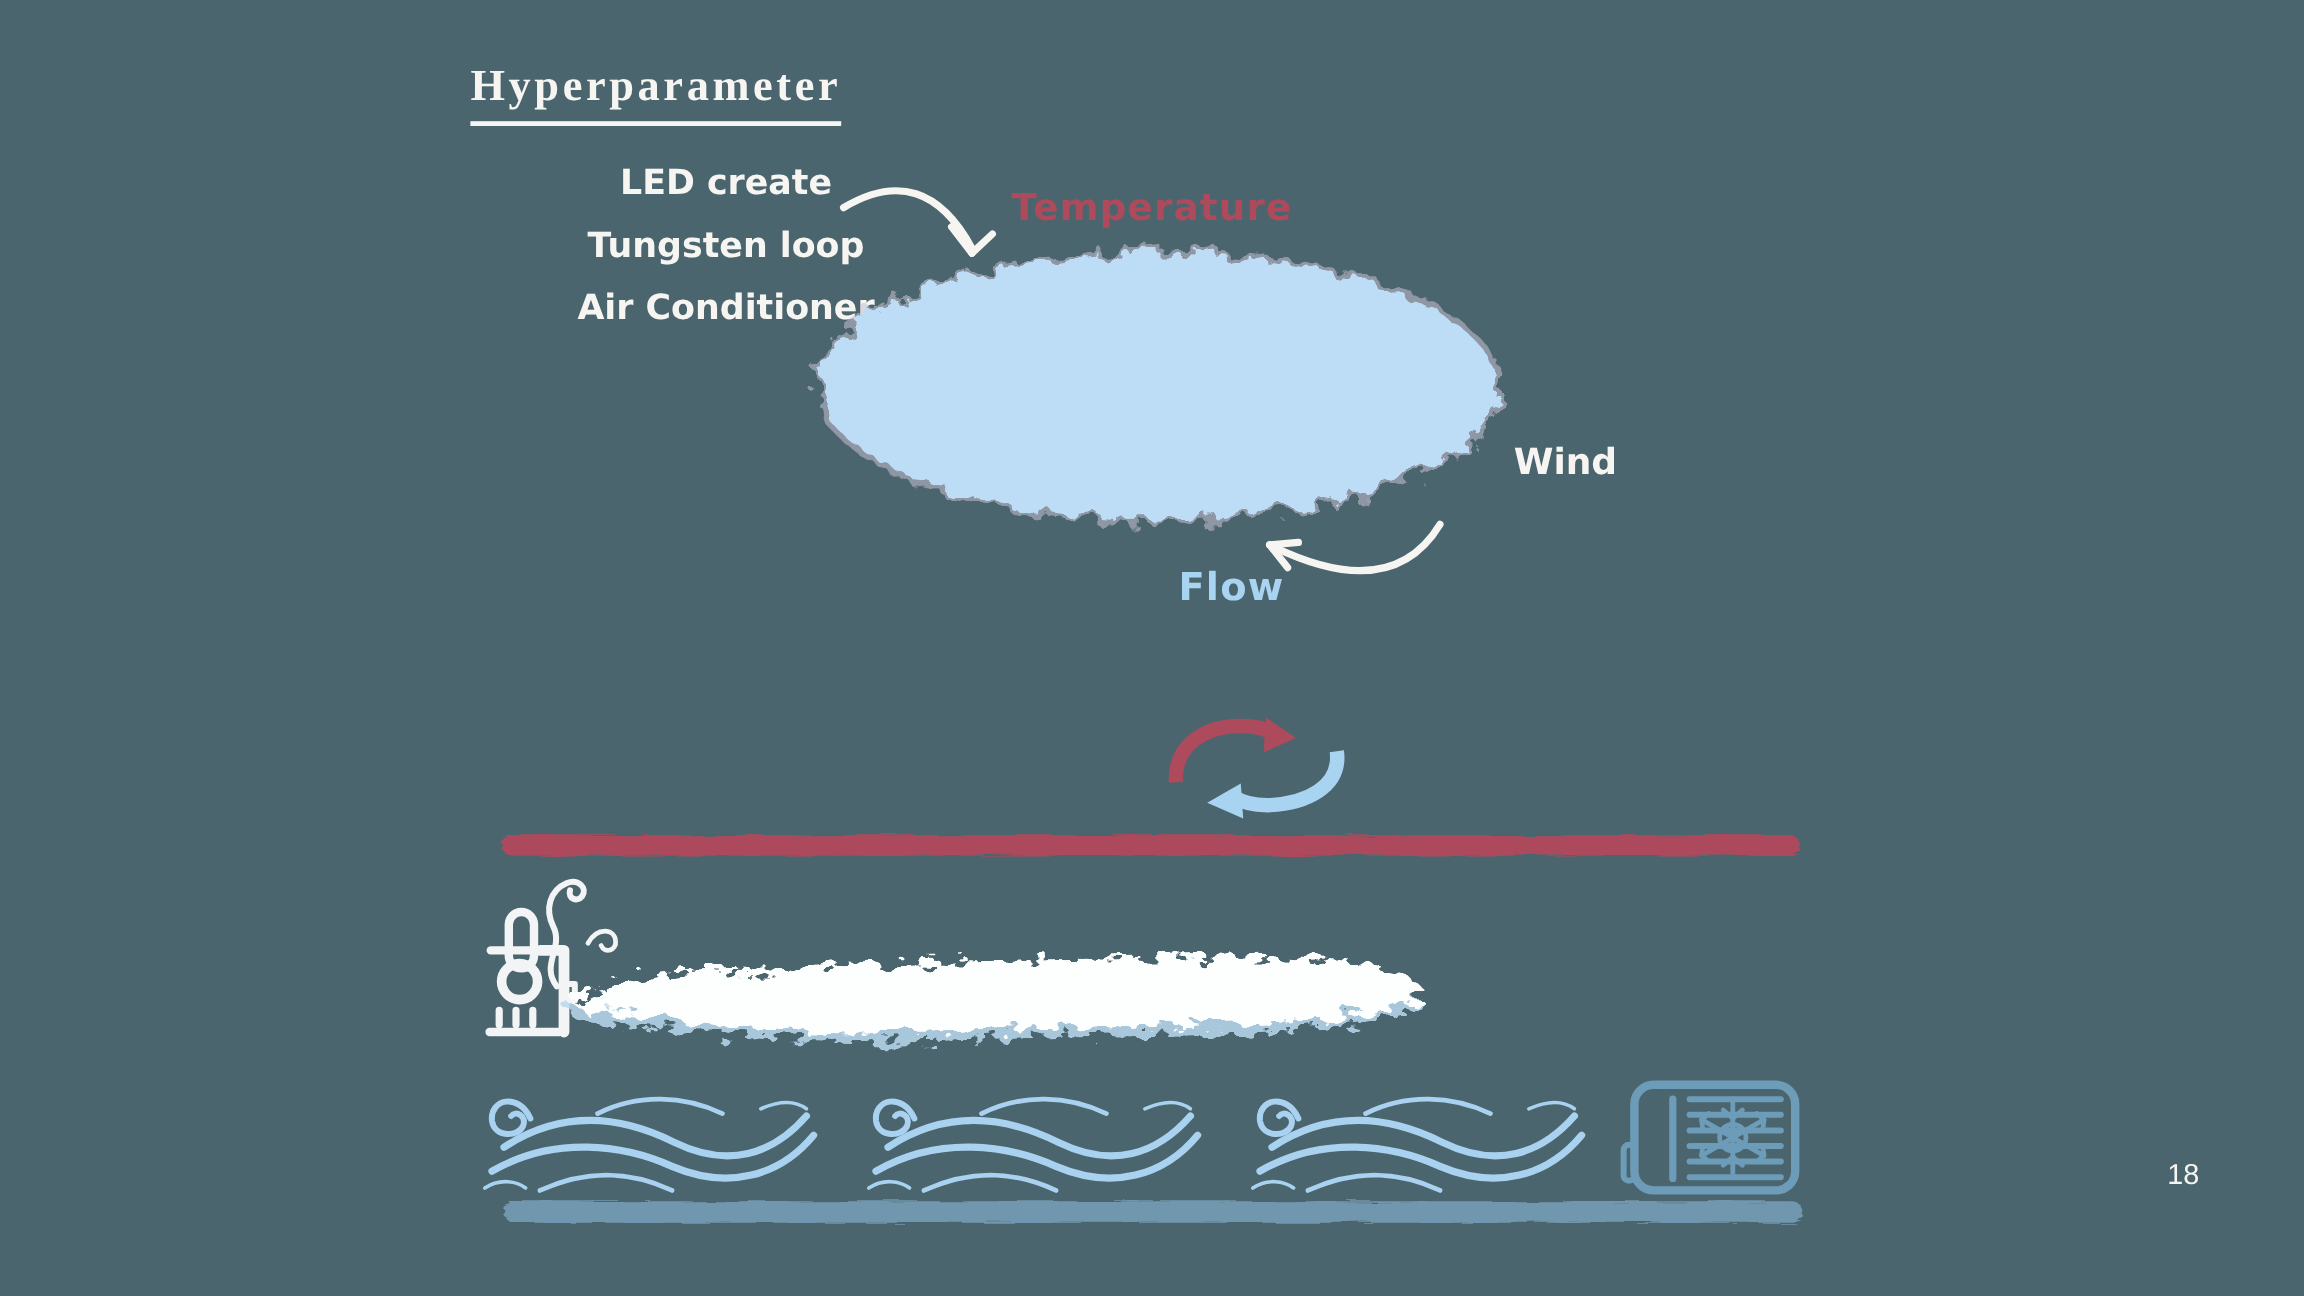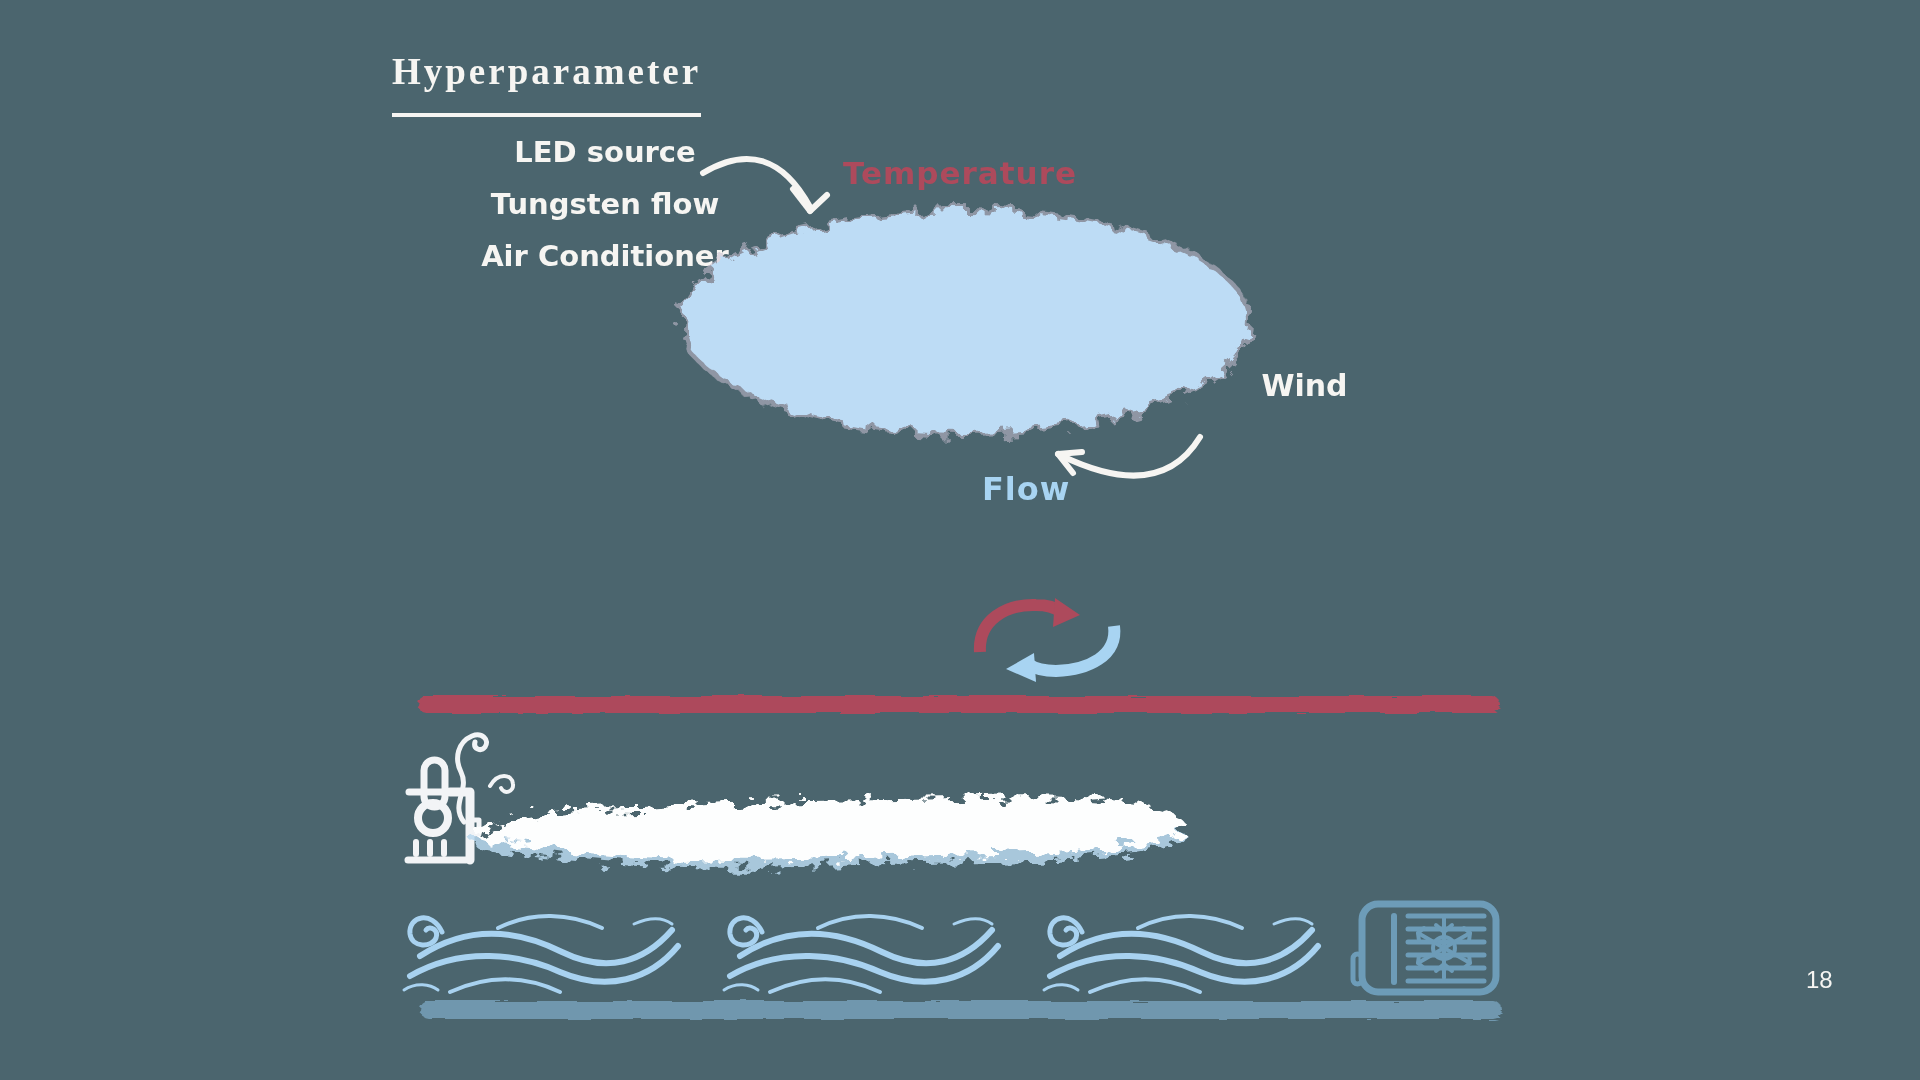--- a/index.html
+++ b/index.html
@@ -10,21 +10,21 @@
   }
   *{margin:0;padding:0;box-sizing:border-box;}
   html,body{width:1920px;height:1080px;overflow:hidden;}
   body{background:var(--background);font-family:"Liberation Sans",sans-serif;}
   .slide{position:relative;width:1920px;height:1080px;background:var(--background);}
   .abs{position:absolute;}
   .title{
     left:392px;top:50px;
     font-family:"Liberation Serif",serif;font-weight:700;font-size:37px;
     letter-spacing:3px;color:var(--text-white);
-    border-bottom:4px solid var(--text-white);padding-bottom:20px;
+    border-bottom:4px solid var(--text-white);padding-bottom:8px;
   }
   .hand{font-family:"DejaVu Sans",sans-serif;font-weight:700;color:var(--text-white);}
   .sources{left:450px;top:126px;width:310px;text-align:center;font-size:29px;line-height:52px;}
   .temperature{left:843px;top:155px;font-size:31px;color:var(--accent-red);letter-spacing:1px;}
   .windlbl{left:1212px;top:358px;width:185px;text-align:center;font-size:30px;line-height:55px;}
   .flowlbl{left:982px;top:470px;font-size:32px;color:var(--flow-blue);letter-spacing:1px;}
   .example{
     left:392px;top:610px;
     font-family:"Liberation Serif",serif;font-weight:700;font-size:35px;
     letter-spacing:1px;color:var(--text-white);
@@ -50,22 +50,22 @@
       <feDisplacementMap in="SourceGraphic" in2="n" scale="6"></feDisplacementMap>
     </filter>
   </defs>
 </svg>
 
 <div class="slide">
 
   <h1 class="abs title">Hyperparameter</h1>
 
   <div class="abs hand sources">
-    <div>LED source</div>
-    <div>Tungsten flow</div>
+    <div>LED create</div>
+    <div>Tungsten loop</div>
     <div>Air Conditioner</div>
   </div>
 
   <svg class="abs" style="left:690px;top:125px;" width="150" height="110" viewBox="0 0 150 110">
     <g fill="none" stroke="var(--text-white)" stroke-width="6" stroke-linecap="round">
       <path d="M13 48 Q80 8 120 82"></path>
       <path d="M120 86 L103 64"></path>
       <path d="M120 86 L137 70"></path>
     </g>
   </svg>

